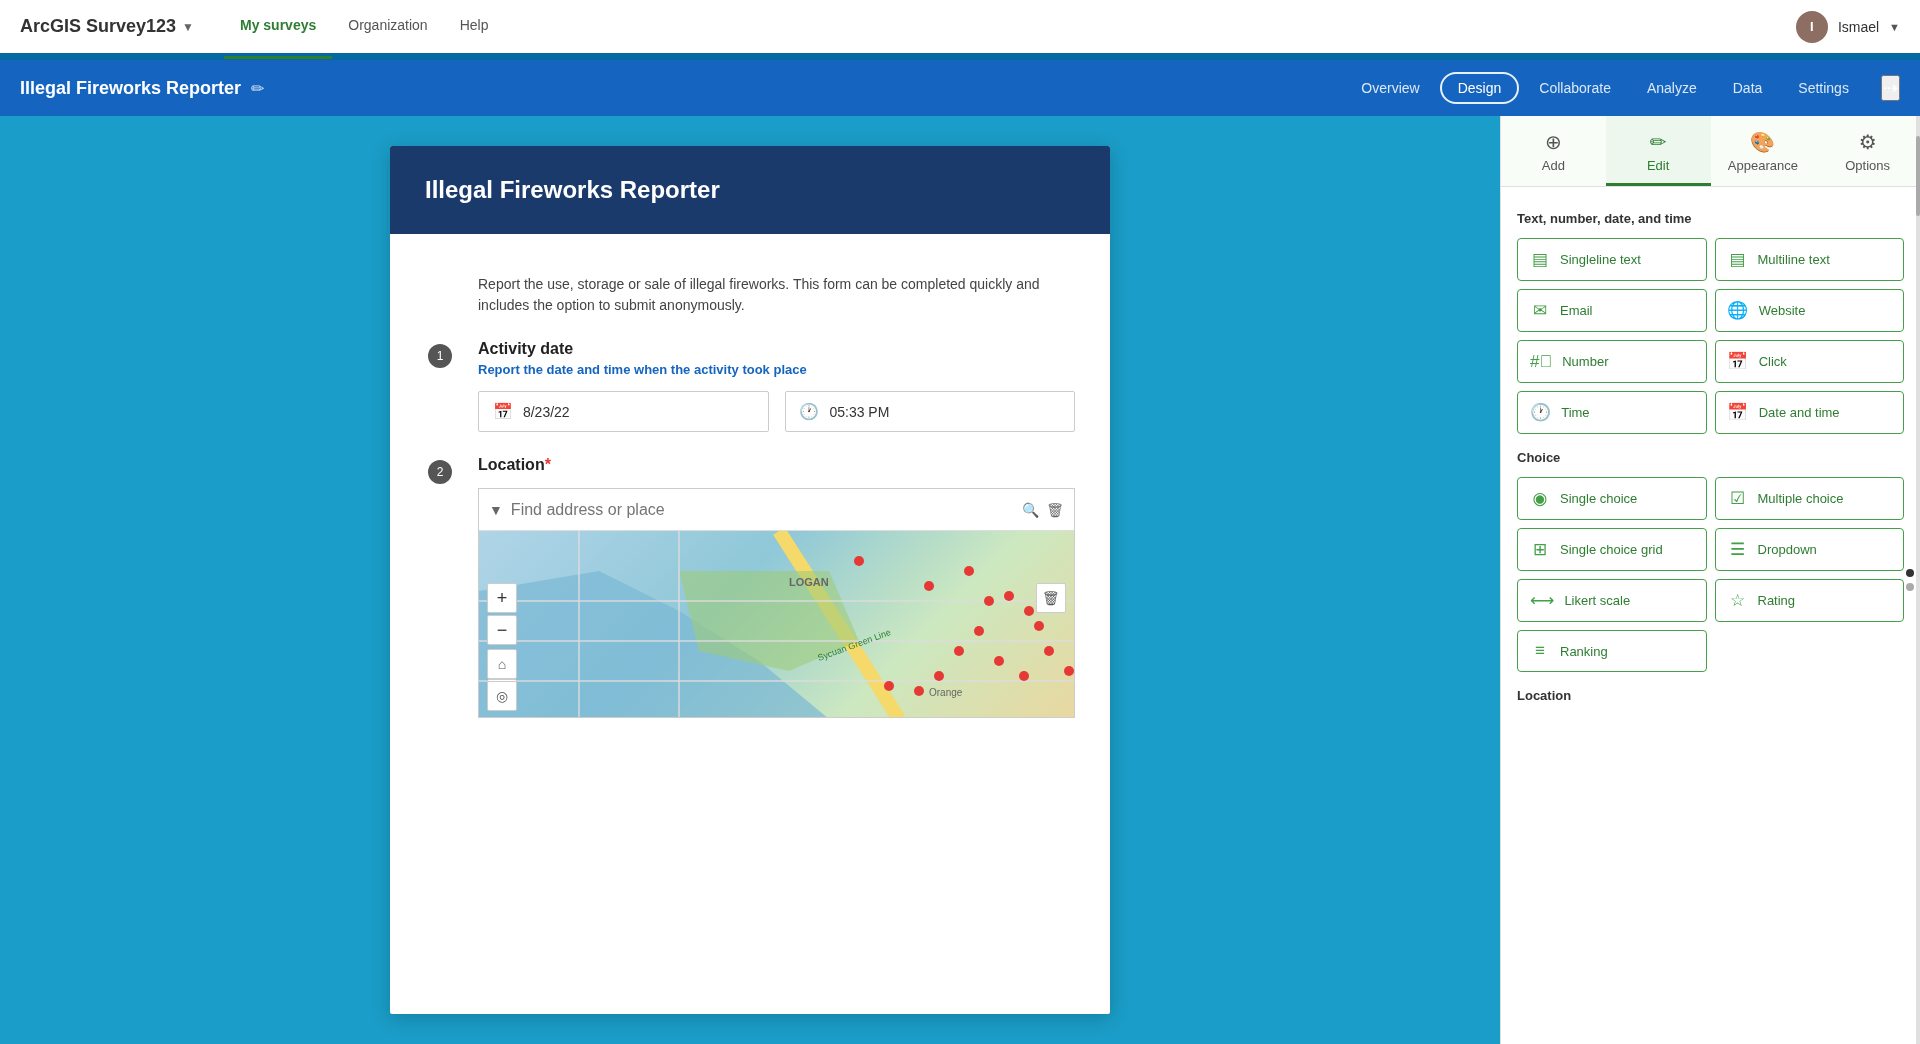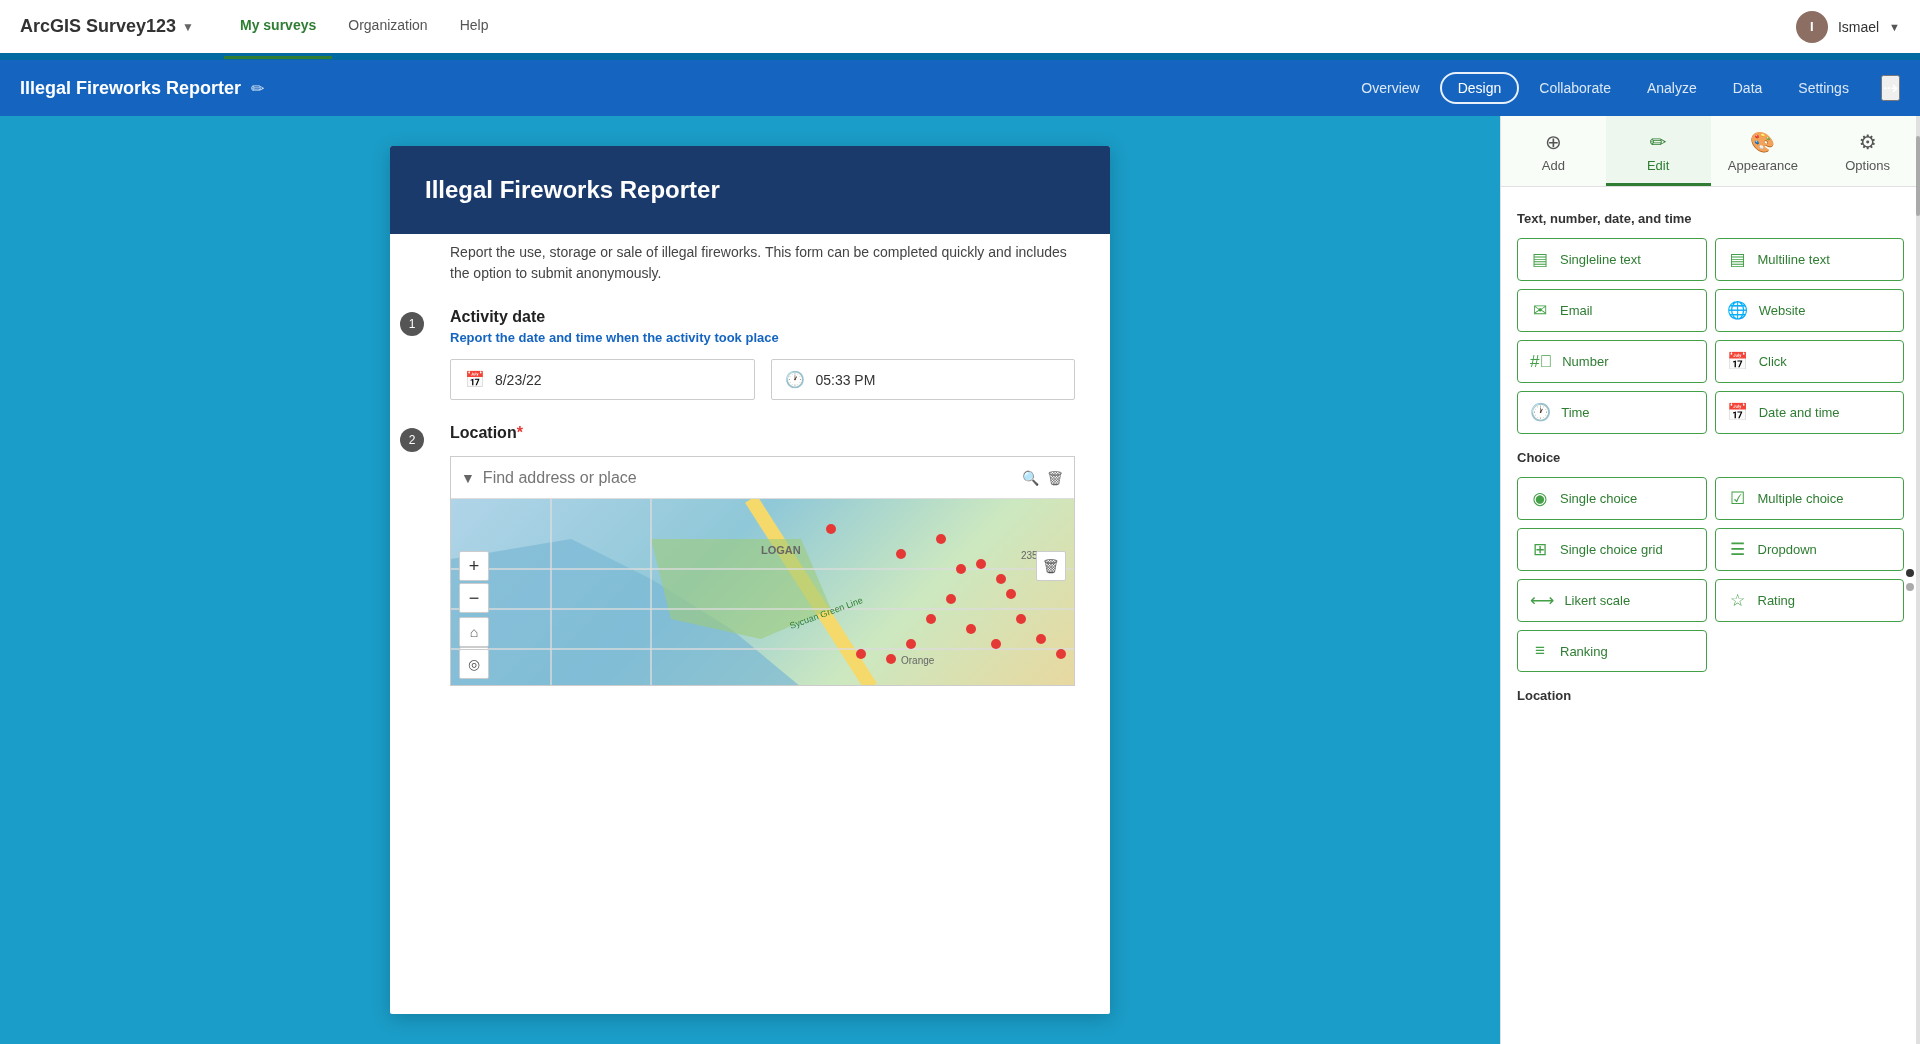--- a/index.html
+++ b/index.html
@@ -130,21 +130,22 @@
     .survey-form-header {
       background: #1a3a6b;
       padding: 30px 35px;
     }
     .survey-form-title {
       color: #fff;
       font-size: 24px;
       font-weight: 600;
     }
     .survey-form-body {
-      padding: 8px 35px;
+      padding: 40px 35px;
+      margin-left: 28px;
     }
     .survey-description {
       font-size: 14px;
       color: #444;
       line-height: 1.5;
       margin-bottom: 20px;
     }
     .survey-question-block {
       margin: 24px 0;
       position: relative;

